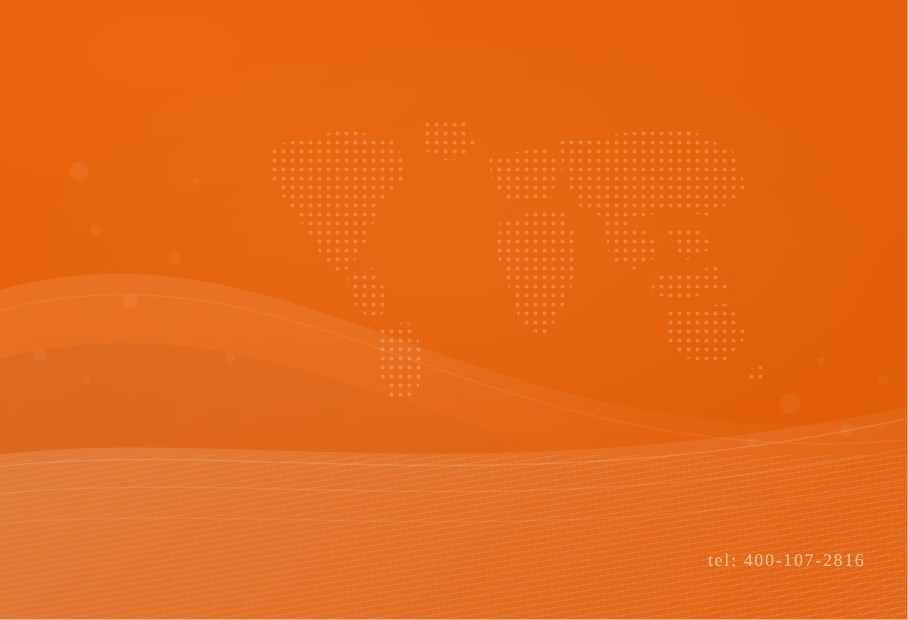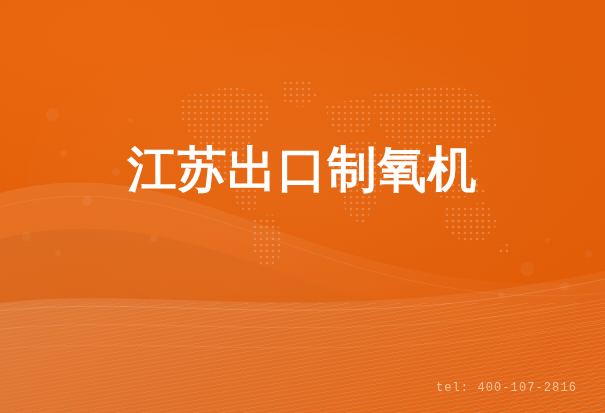--- a/index.html
+++ b/index.html
@@ -112,23 +112,23 @@
     font-size: 49px;
     line-height: 63px;
     letter-spacing: 1px;
     white-space: nowrap;
   }
 
   
   .tel {
     position: absolute;
     right: 28px;
-    bottom: 18px;
+    bottom: 32px;
     color: #f7c49b;
-    font-family: Liberation Mono, monospace;
+    font-family: Liberation Serif, serif;
     font-size: 12px;
     letter-spacing: 1.1px;
     white-space: nowrap;
     z-index: 6;
   }
 </style>
 </head>
 <body>
 
 <div id="banner">
@@ -219,18 +219,17 @@
       <path d="M0,176 C 170,160 350,198 605,146" fill="none" stroke="#ffffff" stroke-opacity="0.09" stroke-width="1"></path>
       <path d="M0,196 C 180,182 360,216 605,168" fill="none" stroke="#ffffff" stroke-opacity="0.07" stroke-width="1"></path>
       <path d="M0,54 C 120,22 215,68 325,104 C 435,140 522,148 605,140" fill="none" stroke="#ffffff" stroke-opacity="0.07" stroke-width="1"></path>
     </svg>
   </div>
 
   <div class="hatch"></div>
   <div class="hatch2"></div>
 
   <div class="headline">
-    <span class="hl-line">江苏出口制氧机</span>
   </div>
 
   <div class="tel">tel: 400-107-2816</div>
 
 </div>
 
 </body></html>

